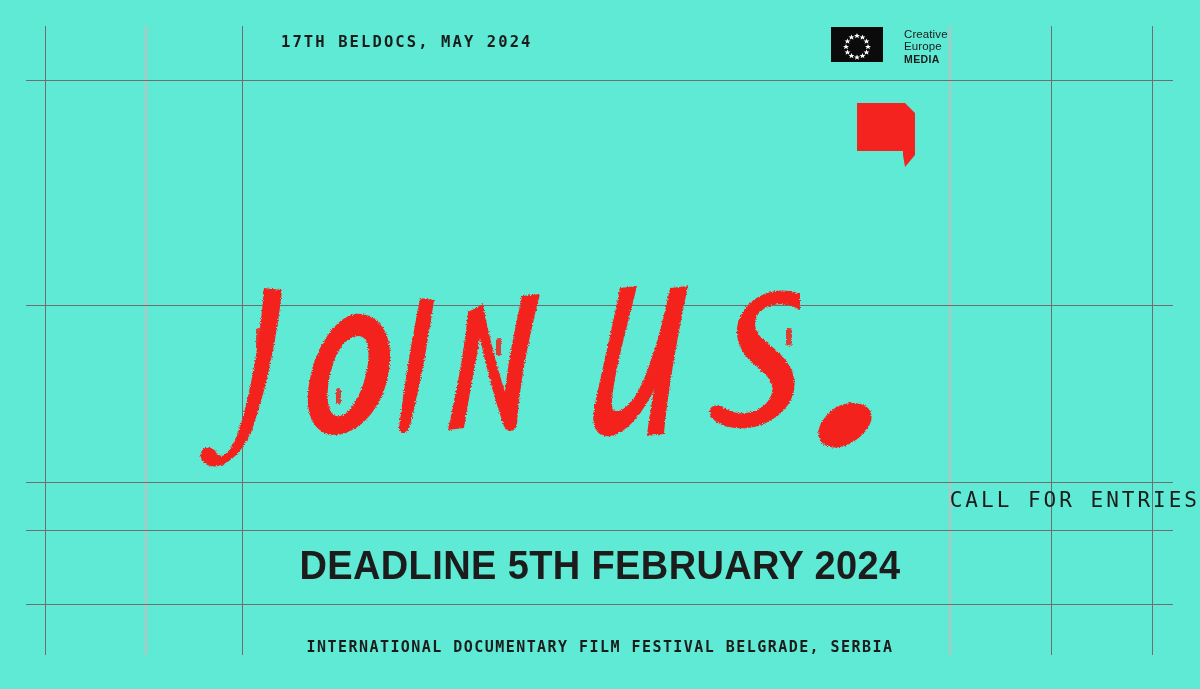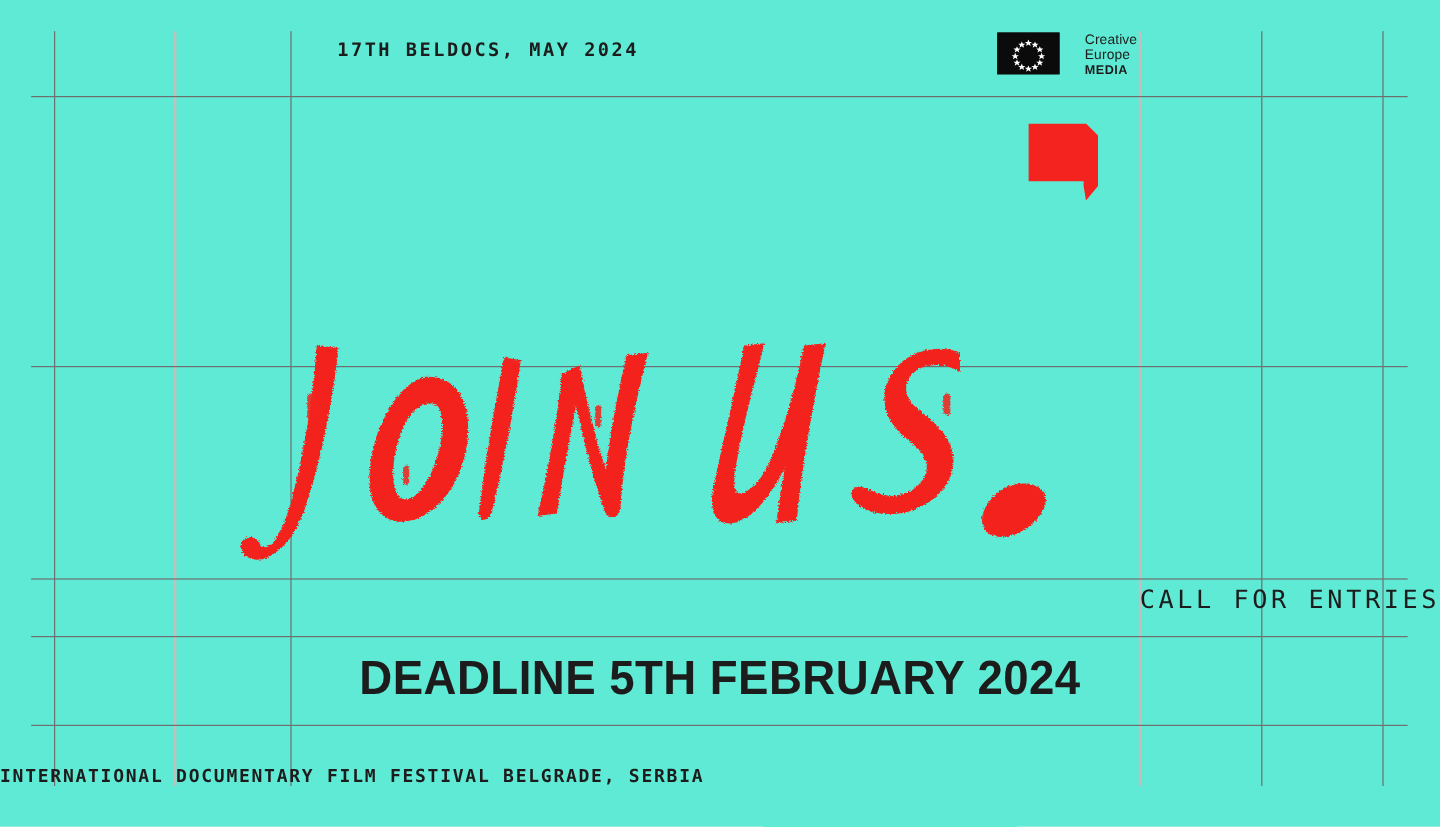--- a/index.html
+++ b/index.html
@@ -133,20 +133,21 @@
     font-size: 40px;
     font-weight: 700;
     letter-spacing: 0.4px;
     color: #1c1c1c;
     transform: scaleX(0.95);
   }
   .footer-line {
     position: absolute;
     left: 0; right: 0;
     top: 638px;
+    text-align: center;
     font-family: "DejaVu Sans Mono", "Liberation Mono", monospace;
     font-size: 15px;
     font-weight: 700;
     letter-spacing: 1.45px;
     color: #1c1c1c;
   }
 </style>
 </head>
 <body>
 

